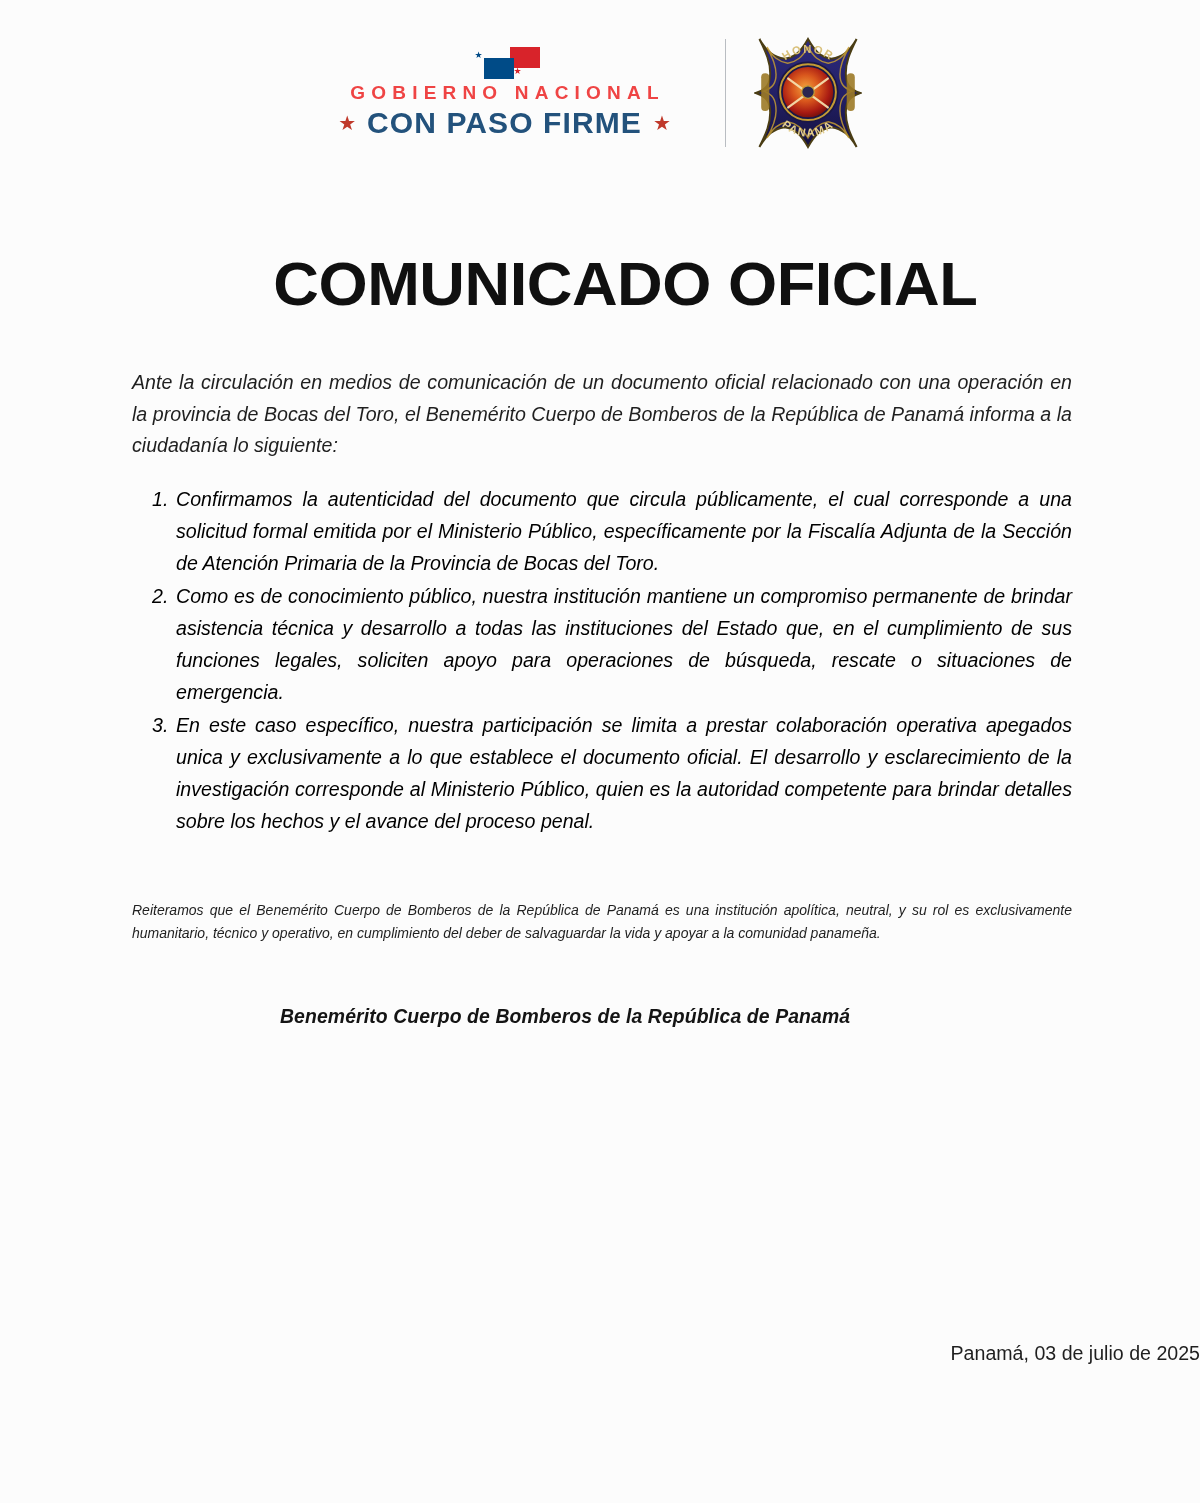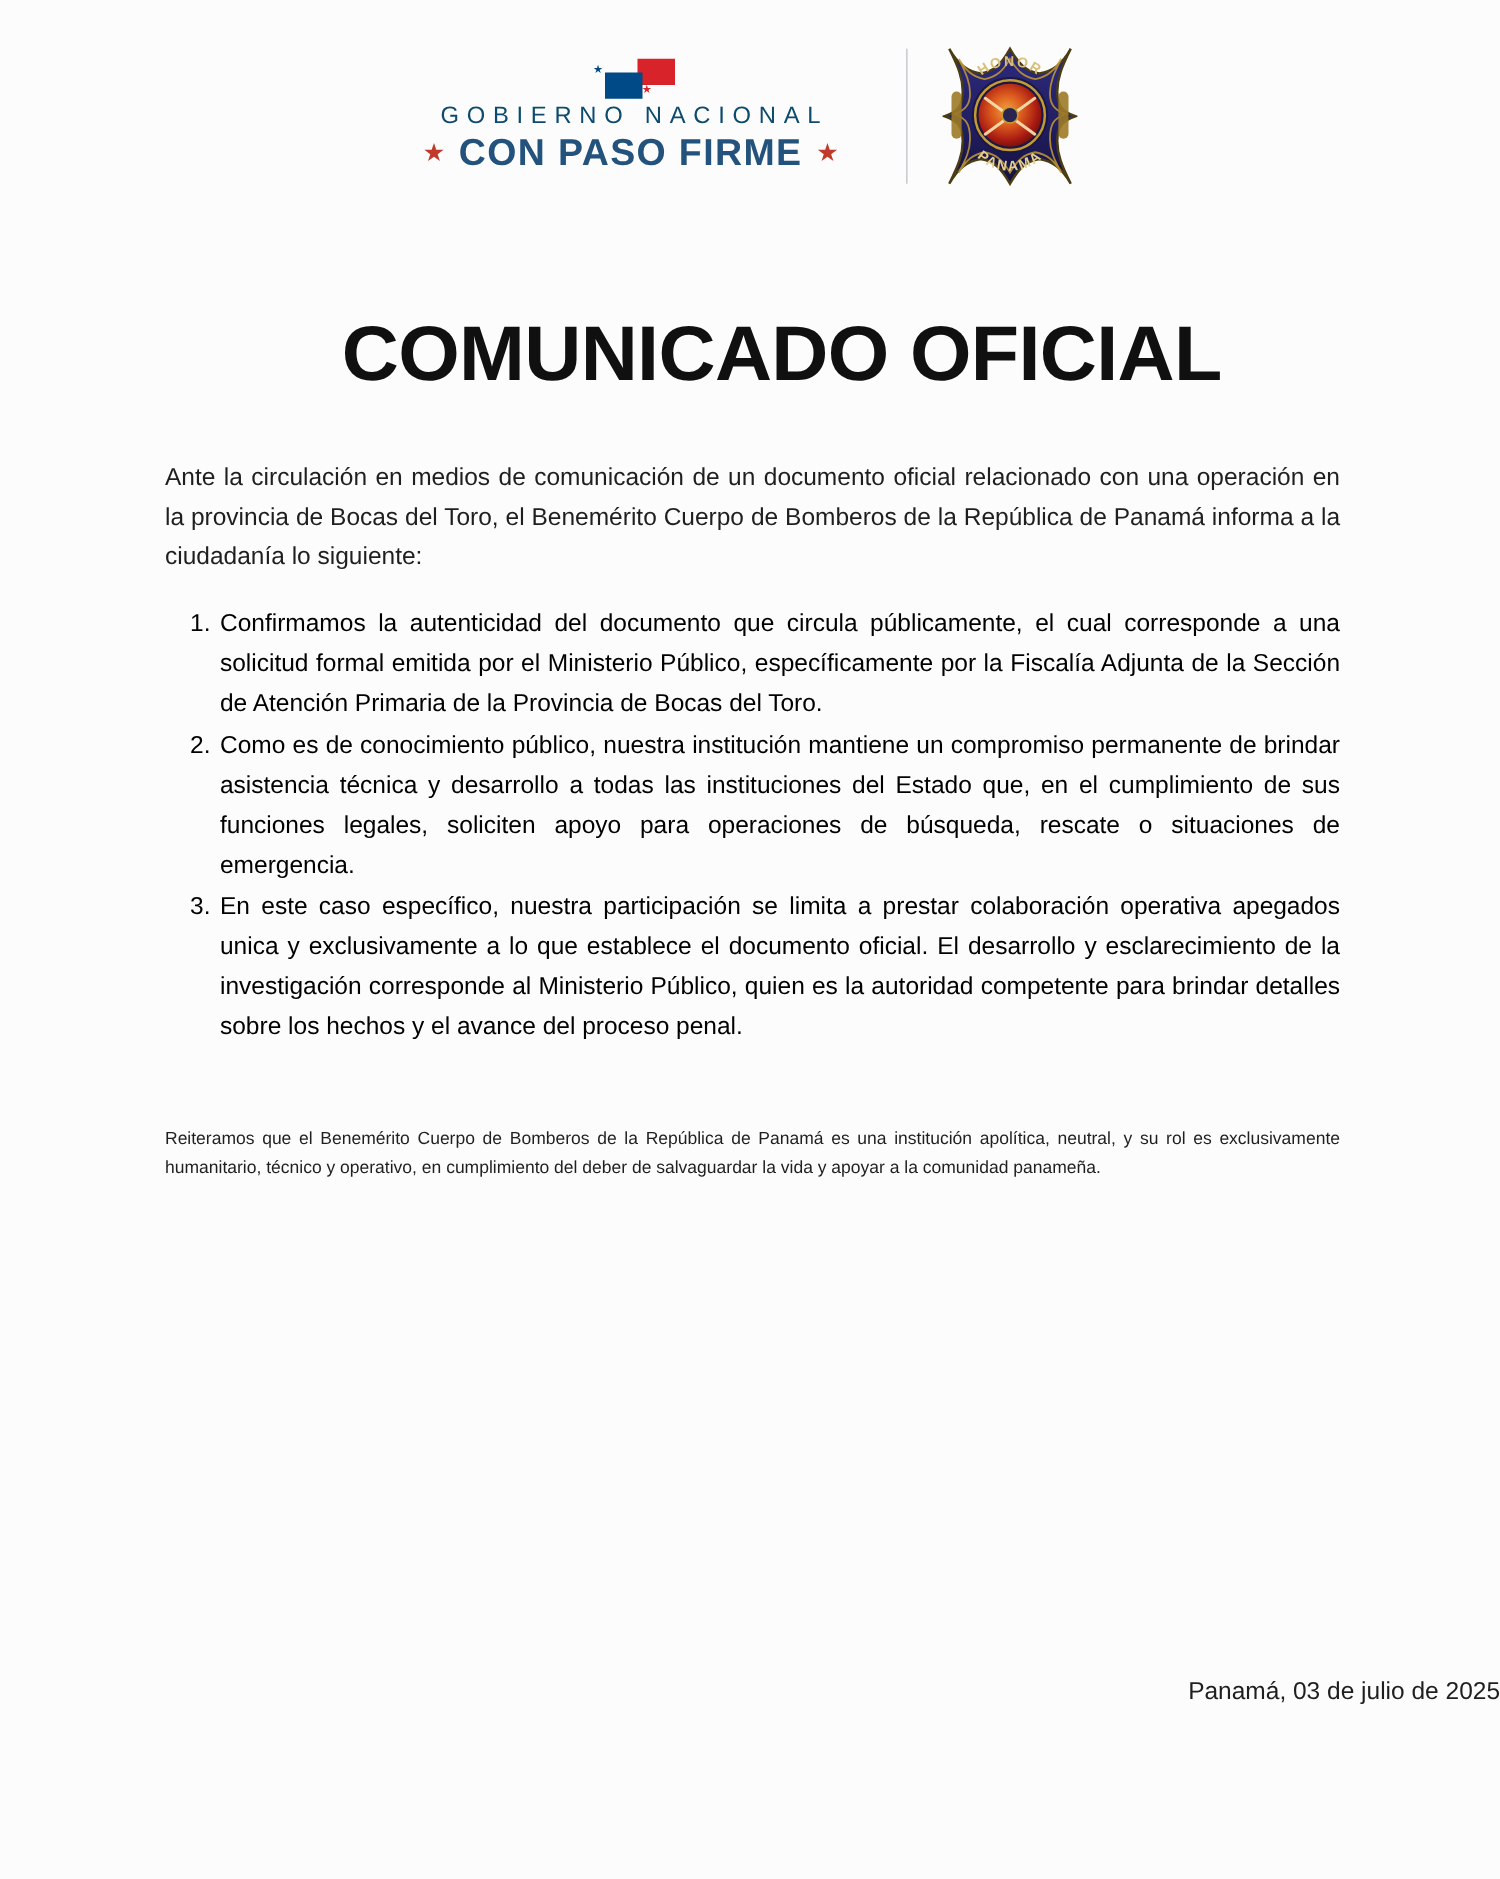--- a/index.html
+++ b/index.html
@@ -56,22 +56,22 @@
     color: #004b87;
     font-size: 9px;
     line-height: 1;
   }
   .mini-star.s1 { left: 4px; top: 6px; color: #004b87; }
   .mini-star.s2 { left: 43px; top: 22px; color: #d8232a; }
 
   .gov-line1 {
     font-size: 19px;
     letter-spacing: 6.2px;
-    color: #0c4a6e;
-    font-weight: 400;
+    color: #ef4444;
+    font-weight: 700;
     white-space: nowrap;
     padding-left: 6px;
     line-height: 1.25;
   }
   .gov-line2 {
     display: flex;
     align-items: center;
     gap: 11px;
     margin-top: 2px;
   }
@@ -116,20 +116,21 @@
     line-height: 1;
     font-stretch: condensed;
     transform: scaleX(1.02);
     transform-origin: left center;
   }
 
   
   .doc-body {
     padding: 0 128px 0 132px;
     margin-top: 52px;
+    font-style: italic;
   }
   .intro-par {
     font-size: 19.6px;
     line-height: 1.62;
     text-align: justify;
     color: #1f1f1f;
     margin: 0;
   }
 
   ol.claims {
@@ -294,15 +295,16 @@
   <p class="intro-par">Ante la circulación en medios de comunicación de un documento oficial relacionado con una operación en la provincia de Bocas del Toro, el Benemérito Cuerpo de Bomberos de la República de Panamá informa a la ciudadanía lo siguiente:</p>
 
   <ol class="claims">
     <li>Confirmamos la autenticidad del documento que circula públicamente, el cual corresponde a una solicitud formal emitida por el Ministerio Público, específicamente por la Fiscalía Adjunta de la Sección de Atención Primaria de la Provincia de Bocas del Toro.</li>
     <li>Como es de conocimiento público, nuestra institución mantiene un compromiso permanente de brindar asistencia técnica y desarrollo a todas las instituciones del Estado que, en el cumplimiento de sus funciones legales, soliciten apoyo para operaciones de búsqueda, rescate o situaciones de emergencia.</li>
     <li>En este caso específico, nuestra participación se limita a prestar colaboración operativa apegados unica y exclusivamente a lo que establece el documento oficial. El desarrollo y esclarecimiento de la investigación corresponde al Ministerio Público, quien es la autoridad competente para brindar detalles sobre los hechos y el avance del proceso penal.</li>
   </ol>
 
   <p class="closing-par">Reiteramos que el Benemérito Cuerpo de Bomberos de la República de Panamá es una institución apolítica, neutral, y su rol es exclusivamente humanitario, técnico y operativo, en cumplimiento del deber de salvaguardar la vida y apoyar a la comunidad panameña.</p>
 
+  <p class="signature">Benemérito Cuerpo de Bomberos de la República de Panamá</p>
 </div>
 
 <div class="doc-footer">Panamá, 03 de julio de 2025</div>
 
 </body></html>

